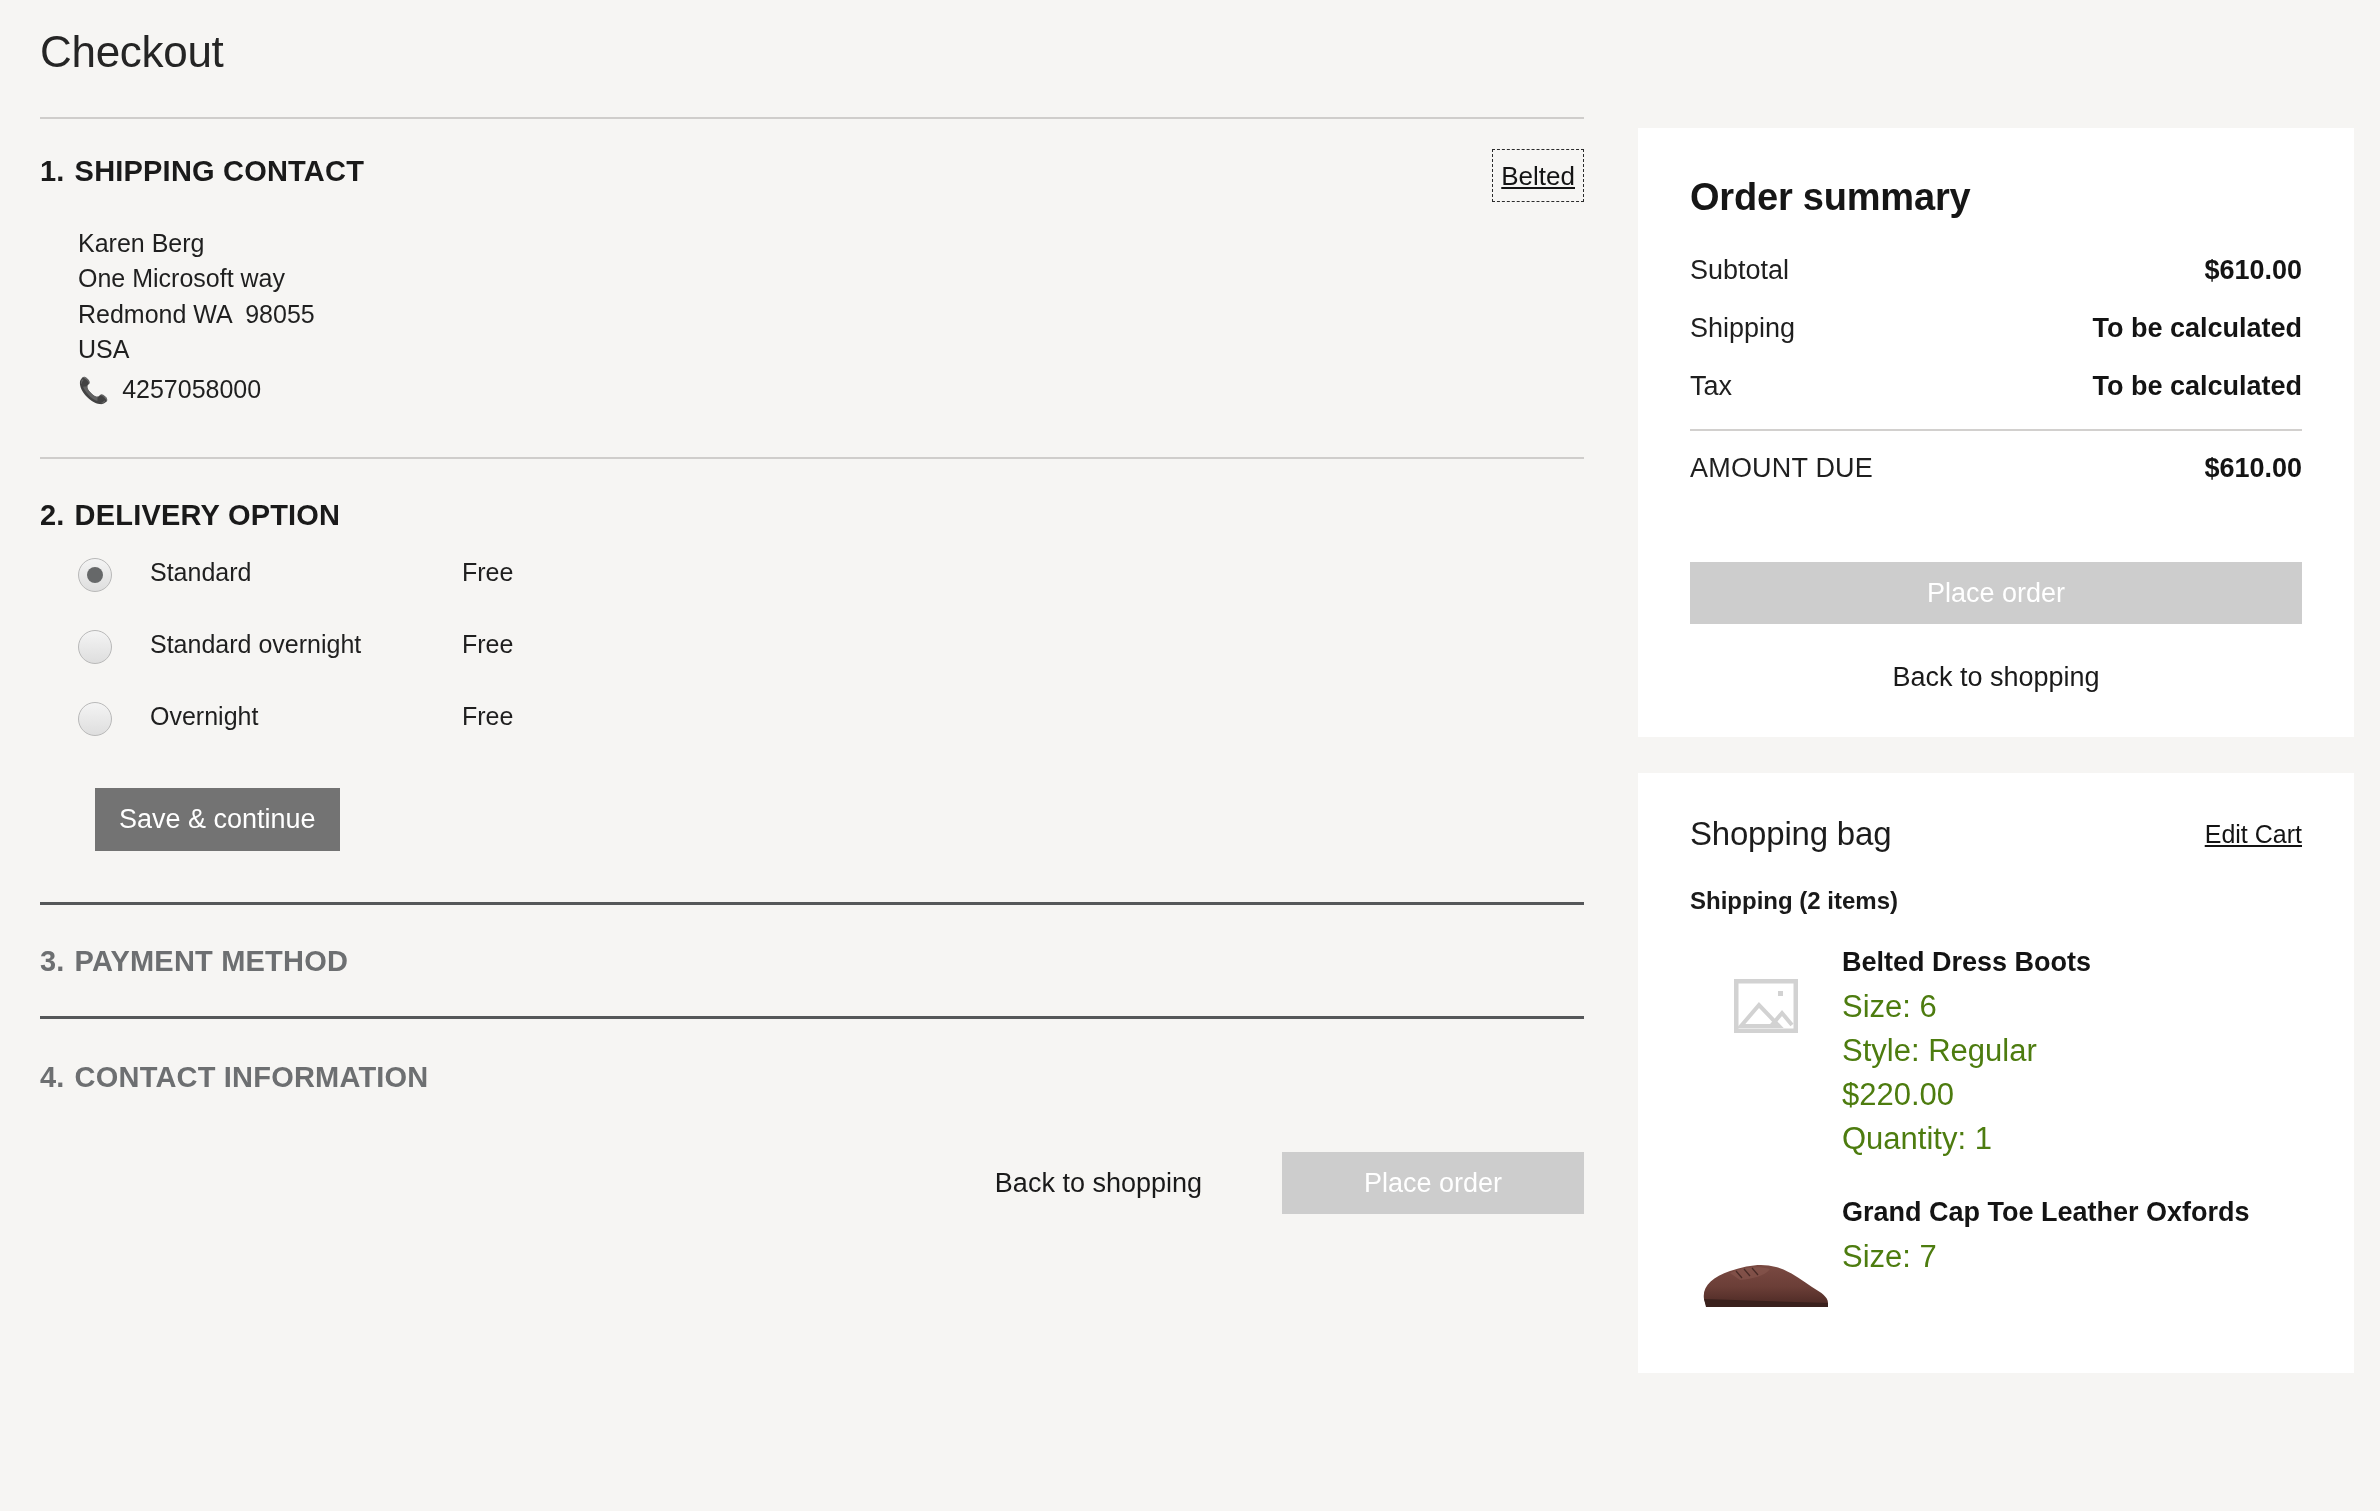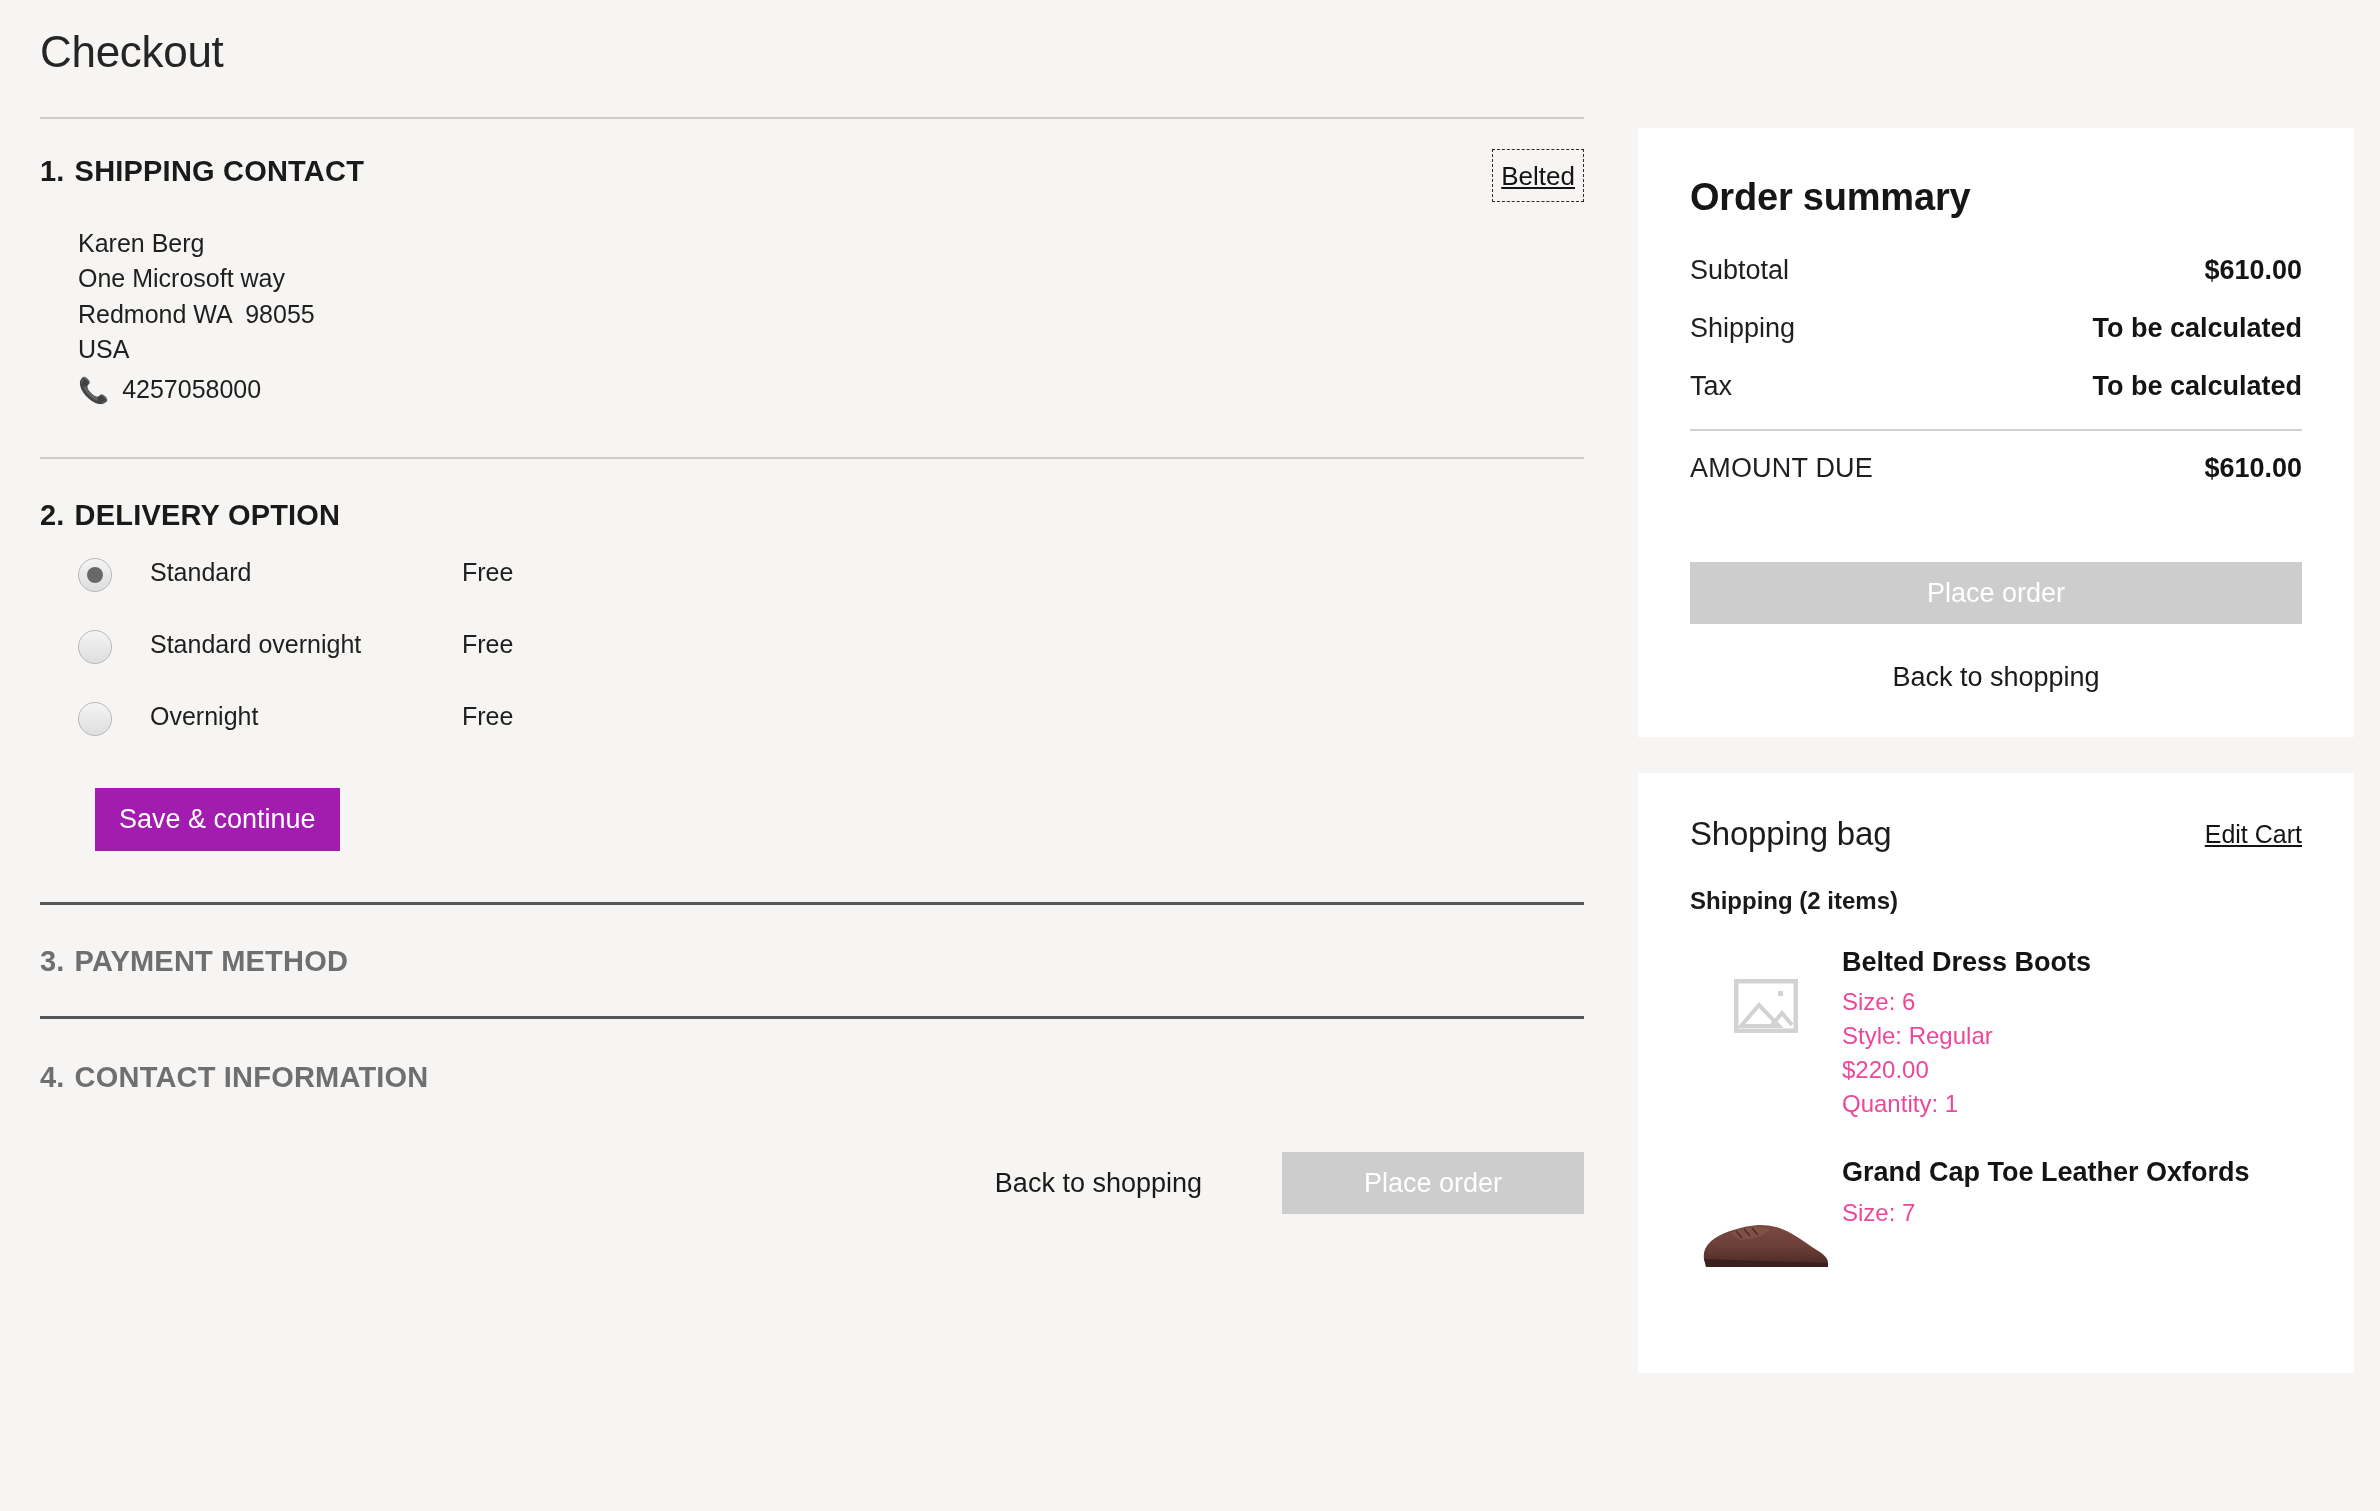--- a/index.html
+++ b/index.html
@@ -143,21 +143,21 @@
     flex: 0 0 auto;
   }
   .delivery-price {
     font-size: 25px;
     color: #1f1f1f;
   }
 
   .btn-save {
     margin-left: 55px;
     margin-top: 14px;
-    background: #a21caf;
+    background: #737373;
     color: #ffffff;
     border: none;
     font-family: inherit;
     font-size: 27px;
     padding: 0 24px;
     height: 63px;
     cursor: pointer;
     line-height: 63px;
   }
 
@@ -314,22 +314,22 @@
   }
   .bag-info { flex: 1 1 auto; }
   .bag-name {
     font-size: 27px;
     font-weight: bold;
     color: #141414;
     line-height: 1.3;
     margin-bottom: 5px;
   }
   .bag-attr {
-    font-size: 24px;
-    color: #ec4899;
+    font-size: 31px;
+    color: #4d7c0f;
     line-height: 1.42;
   }
 
   .ph-img { display:block; }
 
   
   .shoe-wrap {
     width: 152px;
     height: 120px;
     position: relative;

